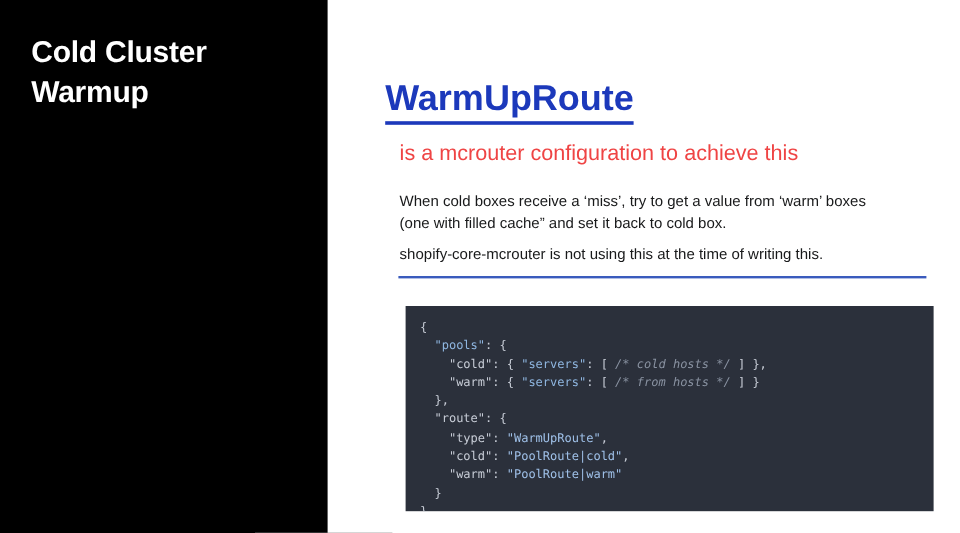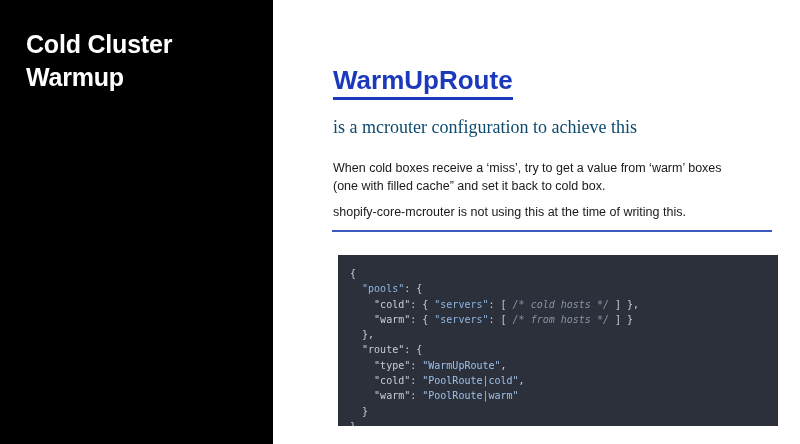--- a/index.html
+++ b/index.html
@@ -45,38 +45,38 @@
   .content {
     position: absolute;
     left: 273px;
     top: 0;
     width: 527px;
     height: 444px;
     background: #ffffff;
   }
   .heading-link {
     position: absolute;
-    left: 60px;
+    left: 48px;
     top: 66px;
     color: #1c39bb;
     font-family: "Liberation Sans", sans-serif;
     font-weight: bold;
-    font-size: 26px;
+    font-size: 30px;
     line-height: 1.1;
     text-decoration: none;
     border-bottom: 3px solid #1c39bb;
     padding-bottom: 2px;
     display: inline-block;
   }
   .subheading {
     position: absolute;
     left: 60px;
     top: 115px;
-    color: #0c4a6e;
-    font-family: Liberation Serif, serif;
+    color: #ef4444;
+    font-family: Liberation Sans, sans-serif;
     font-size: 18px;
     line-height: 1.35;
     font-weight: normal;
   }
   .para {
     position: absolute;
     left: 60px;
     color: #18191a;
     font-family: "Liberation Sans", sans-serif;
     font-size: 12.5px;

